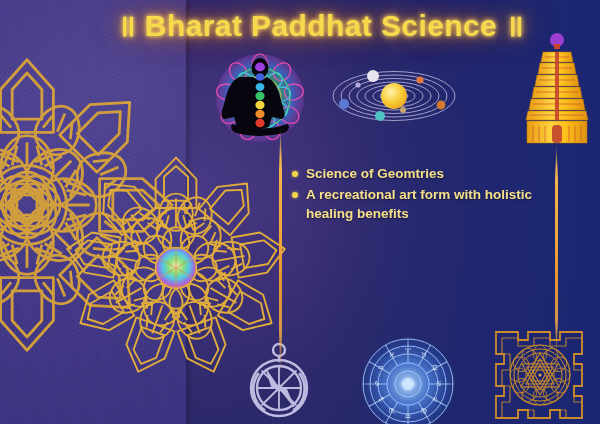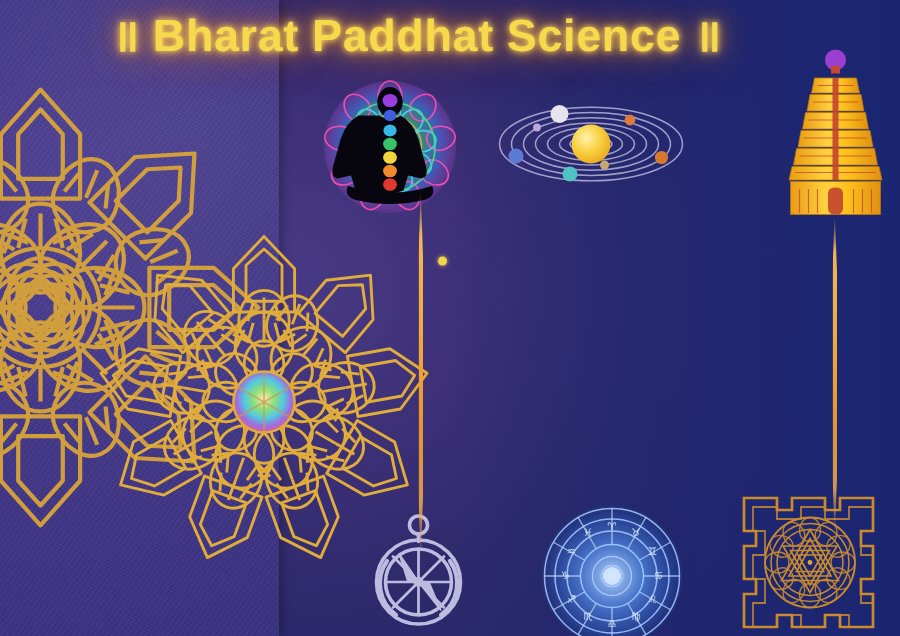--- a/index.html
+++ b/index.html
@@ -26,21 +26,21 @@
     box-shadow:2px 0 6px rgba(0,0,0,.28);
   }
   .left-panel:after{
     content:"";position:absolute;inset:0;
     background:radial-gradient(circle at 70% 20%, rgba(255,255,255,.05), transparent 60%);
   }
 
   
   .title-wrap{
     position:absolute;left:0;top:2px;width:556px;height:44px;
-    display:flex;justify-content:center;z-index:30;
+    display:flex;align-items:center;justify-content:center;z-index:30;padding-left:43px;
   }
   .title{
     font-size:30px;font-weight:bold;letter-spacing:.4px;color:#F7D94C;
     text-shadow:
       0 0 4px #ffdf6a,
       0 0 10px rgba(255,170,40,.9),
       0 0 22px rgba(255,140,20,.65),
       0 0 38px rgba(255,120,0,.4);
     white-space:nowrap;
   }
@@ -412,16 +412,21 @@
       <i></i>
     </div>
 
   <div class="title-wrap">
     <div class="title">॥ Bharat Paddhat Science ॥</div>
   </div>
 
   <div class="bullets">
     <div class="bullet-row">
       <span class="dot"></span>
+      <span class="btxt">Science of Geomtries</span>
+    </div>
+    <div class="bullet-row">
+      <span class="dot"></span>
+      <span class="btxt">A recreational art form with holistic healing benefits</span>
     </div>
   </div>
 
 </div>
 
 </body></html>

